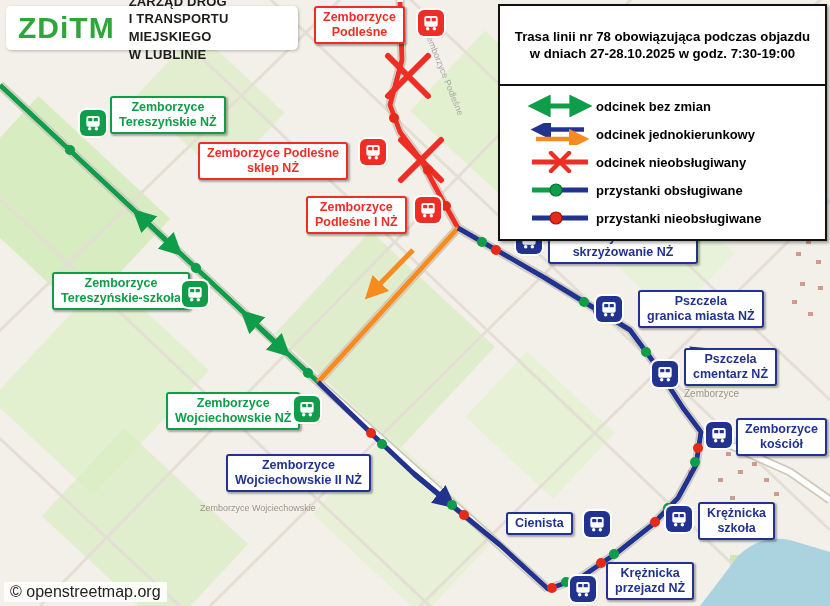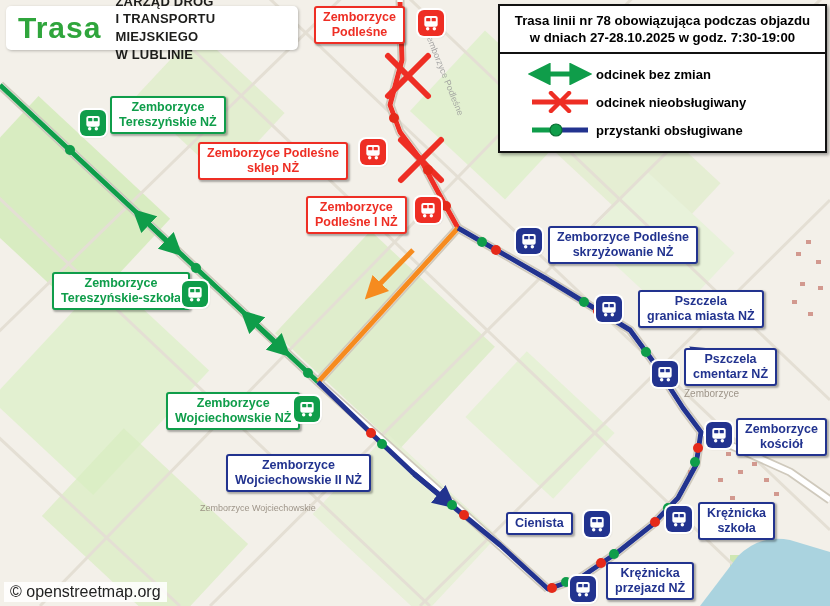--- a/index.html
+++ b/index.html
@@ -28,21 +28,21 @@
   
   .logobox{position:absolute;left:6px;top:6px;width:292px;height:44px;background:#fff;
            border-radius:5px;display:flex;align-items:center;gap:14px;padding:2px 12px;
            box-shadow:1px 1px 3px rgba(0,0,0,.25);z-index:8;box-sizing:border-box;}
   .brand{font-size:30px;font-weight:900;letter-spacing:1px;line-height:1;color:#2fa53c;}
   .orgtext{font-size:13px;font-weight:bold;color:#1d1d1b;line-height:1.35;letter-spacing:.2px;}
 
   
   .panel{position:absolute;left:498px;top:4px;width:329px;background:#fff;
          border:2px solid #111;box-shadow:2px 2px 3px rgba(0,0,0,.35);z-index:8;box-sizing:border-box;}
-  .ptitle{font-weight:bold;font-size:13.2px;text-align:center;padding:6px 6px;
+  .ptitle{font-weight:bold;font-size:13.2px;text-align:center;padding:22px 6px;
           border-bottom:2px solid #111;color:#000;line-height:1.3;}
   .legend{padding:6px 6px 7px 6px;}
   .lrow{display:flex;align-items:center;gap:4px;padding:3px 4px 3px 22px;}
   .lrow .ltxt{font-size:13px;font-weight:bold;color:#000;}
   .licon{width:64px;height:22px;flex:0 0 64px;}
 
   
   .bglabel{position:absolute;color:#8f8578;font-size:10px;z-index:2;opacity:.85;}
   .bglabel.rot{transform:rotate(68deg);transform-origin:left top;font-size:9px;color:#9a9a9a;}
   .attribution{position:absolute;left:4px;top:582px;font-size:16px;color:#222;
@@ -377,54 +377,68 @@
       </svg>
     </div>
 
 
   <div class="slabel blue" style="left:226px;top:454px">
     <span>Zemborzyce</span>
       <span>Wojciechowskie II NŻ</span>
     </div>
 
   <div class="logobox">
-    <div class="brand">Trasa</div>
+    <div class="brand">ZDiTM</div>
     <div class="orgtext">
       <div>ZARZĄD DRÓG</div>
       <div>I TRANSPORTU MIEJSKIEGO</div>
       <div>W LUBLINIE</div>
     </div>
   </div>
 
   <div class="panel">
     <div class="ptitle">
       <div>Trasa linii nr 78 obowiązująca podczas objazdu</div>
       <div>w dniach 27-28.10.2025 w godz. 7:30-19:00</div>
     </div>
     <div class="legend">
       <div class="lrow">
         <svg class="licon" viewBox="0 0 64 22">
           <line x1="10" y1="11" x2="54" y2="11" stroke="#0f9d4a" stroke-width="5" marker-start="url(#agreen)" marker-end="url(#agreen)"></line>
         </svg>
         <span class="ltxt">odcinek bez zmian</span>
+      </div>
+      <div class="lrow">
+        <svg class="licon" viewBox="0 0 64 22">
+          <line x1="56" y1="6.5" x2="12" y2="6.5" stroke="#22338f" stroke-width="4.5" marker-end="url(#ablue)"></line>
+          <line x1="8" y1="16" x2="52" y2="16" stroke="#f68b1f" stroke-width="4.5" marker-end="url(#aorange)"></line>
+        </svg>
+        <span class="ltxt">odcinek jednokierunkowy</span>
       </div>
       <div class="lrow">
         <svg class="licon" viewBox="0 0 64 22">
           <line x1="4" y1="11" x2="60" y2="11" stroke="#ee2e24" stroke-width="5"></line>
           <line x1="23" y1="2" x2="41" y2="20" stroke="#ee2e24" stroke-width="4.5" stroke-linecap="round"></line>
           <line x1="41" y1="2" x2="23" y2="20" stroke="#ee2e24" stroke-width="4.5" stroke-linecap="round"></line>
         </svg>
         <span class="ltxt">odcinek nieobsługiwany</span>
       </div>
       <div class="lrow">
         <svg class="licon" viewBox="0 0 64 22">
           <line x1="4" y1="11" x2="30" y2="11" stroke="#0f9d4a" stroke-width="5"></line>
           <line x1="30" y1="11" x2="60" y2="11" stroke="#22338f" stroke-width="5"></line>
           <circle cx="28" cy="11" r="6" fill="#0f9d4a" stroke="#0a6e33" stroke-width="1.2"></circle>
         </svg>
         <span class="ltxt">przystanki obsługiwane</span>
       </div>
+      <div class="lrow">
+        <svg class="licon" viewBox="0 0 64 22">
+          <line x1="4" y1="11" x2="60" y2="11" stroke="#22338f" stroke-width="5"></line>
+          <circle cx="28" cy="11" r="6" fill="#e52a1a" stroke="#a31208" stroke-width="1.2"></circle>
+        </svg>
+        <span class="ltxt">przystanki nieobsługiwane</span>
+      </div>
     </div>
   </div>
 
   <div class="attribution">© openstreetmap.org</div>
 
 </div>
 
 </body></html>

